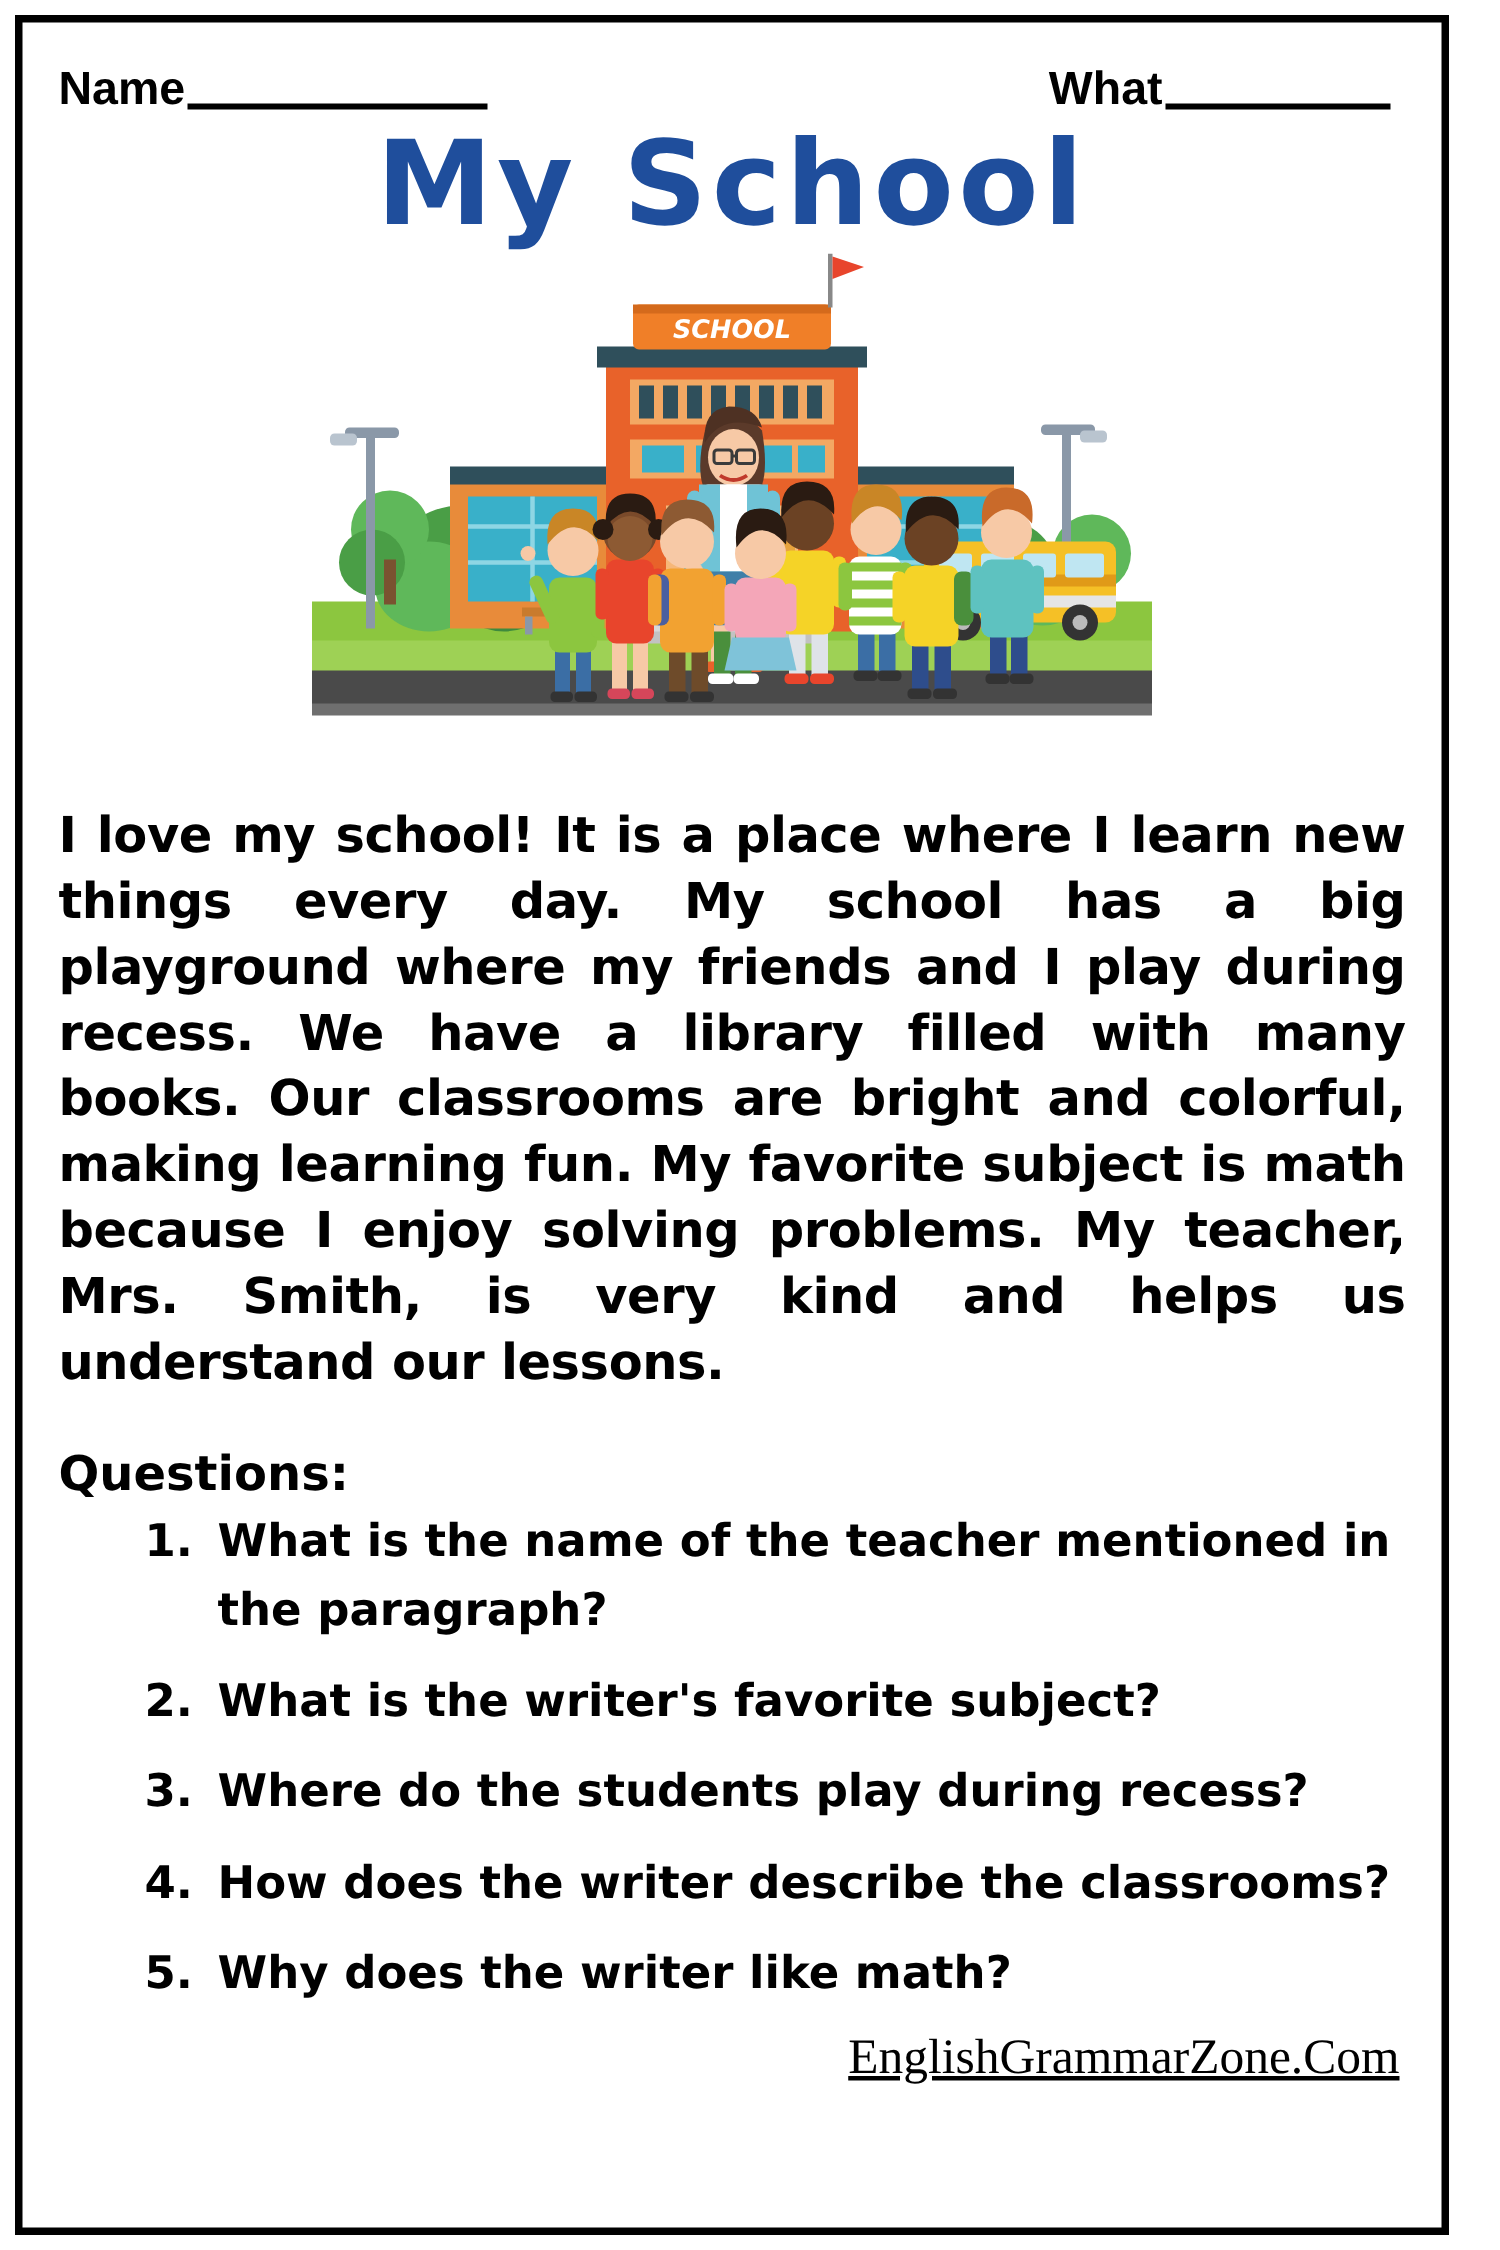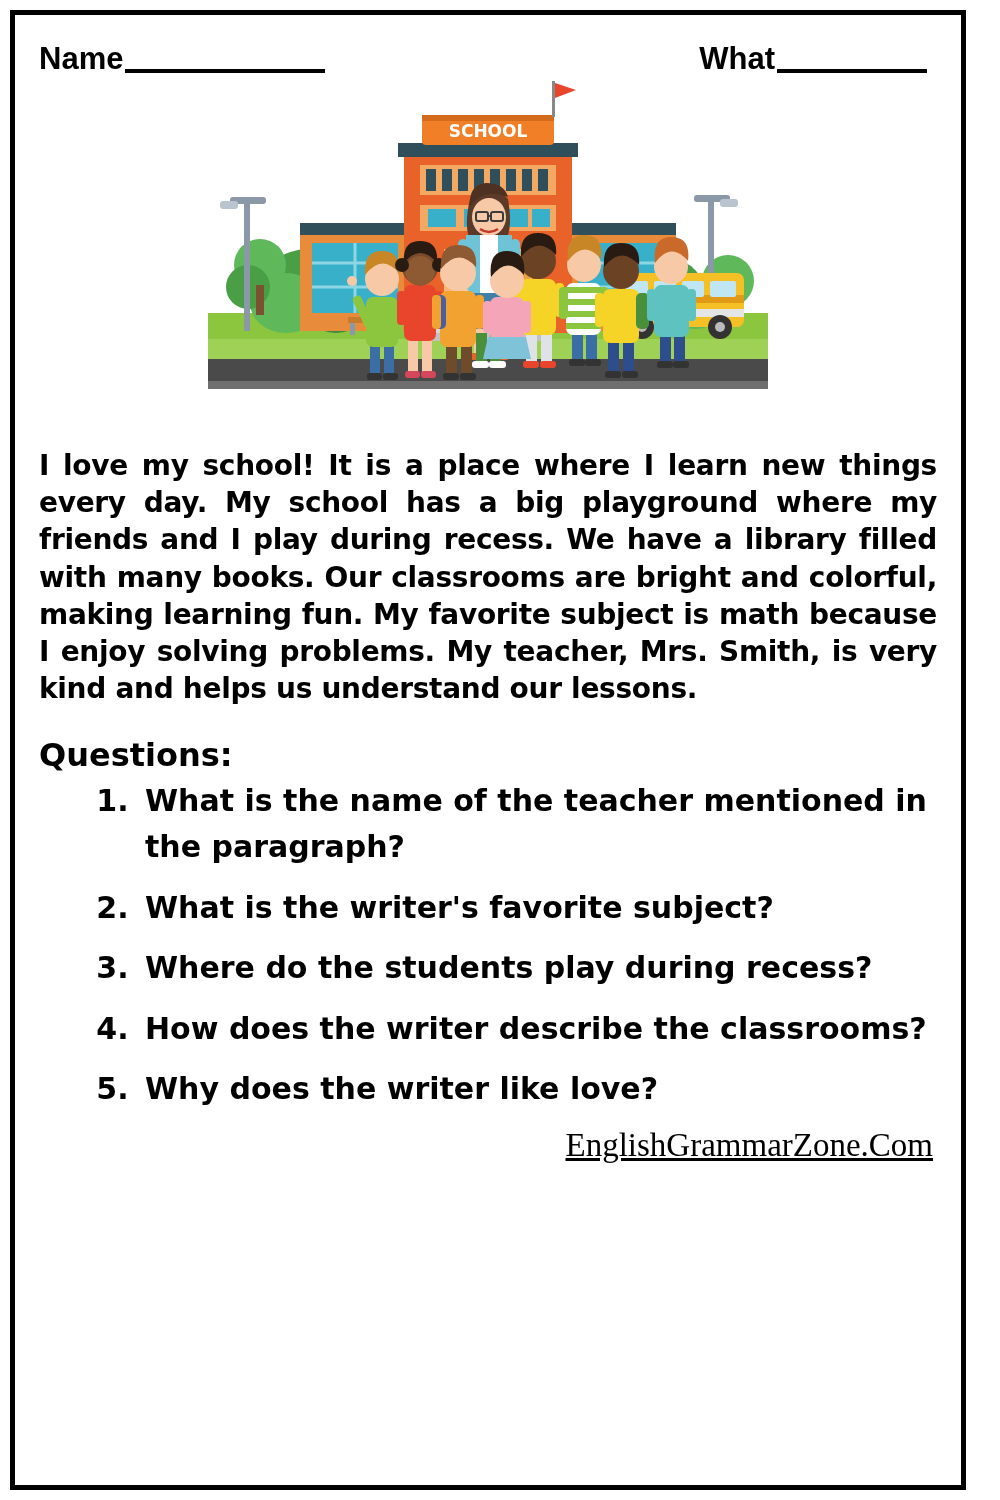--- a/index.html
+++ b/index.html
@@ -72,26 +72,27 @@
   .illus-wrap {
     width: 100%;
     display: flex;
     justify-content: center;
     margin-top: 4px;
   }
   .illus {
     width: 560px;
     height: 360px;
     position: relative;
+    font-style: italic;
   }
 
   
   .paragraph {
     margin-top: 6px;
-    font-size: 28px;
+    font-size: 33px;
     line-height: 1.33;
     font-weight: 700;
     text-align: justify;
     text-align-last: left;
     color: #000;
     font-family: "DejaVu Sans", sans-serif;
     letter-spacing: -0.3px;
   }
 
   
@@ -136,20 +137,21 @@
       <div class="hdr-field">
         <span class="hdr-label">Name</span>
         <span class="hdr-line name-line"></span>
       </div>
       <div class="hdr-field hdr-right">
         <span class="hdr-label">What</span>
         <span class="hdr-line date-line"></span>
       </div>
     </div>
 
+    <div class="title">My School</div>
 
     <div class="illus-wrap">
       <div class="illus">
         <svg viewBox="0 0 560 360" width="560" height="360" xmlns="http://www.w3.org/2000/svg">
 
           <rect x="0" y="232" width="560" height="34" fill="#8cc63f"></rect>
           <rect x="0" y="258" width="560" height="22" fill="#9ed155"></rect>
 
           <rect x="0" y="278" width="560" height="28" fill="#4a4a4a"></rect>
           <rect x="0" y="300" width="560" height="8" fill="#6f6f6f"></rect>
@@ -405,19 +407,19 @@
 
     <p class="paragraph">I love my school! It is a place where I learn new things every day. My school has a big playground where my friends and I play during recess. We have a library filled with many books. Our classrooms are bright and colorful, making learning fun. My favorite subject is math because I enjoy solving problems. My teacher, Mrs. Smith, is very kind and helps us understand our lessons.</p>
 
     <div class="q-heading">Questions:</div>
 
     <ol class="questions">
       <li>What is the name of the teacher mentioned in the paragraph?</li>
       <li>What is the writer's favorite subject?</li>
       <li>Where do the students play during recess?</li>
       <li>How does the writer describe the classrooms?</li>
-      <li>Why does the writer like love?</li>
+      <li>Why does the writer like math?</li>
     </ol>
 
     <div class="footer">EnglishGrammarZone.Com</div>
 
   </div>
 </div>
 
 </body></html>

